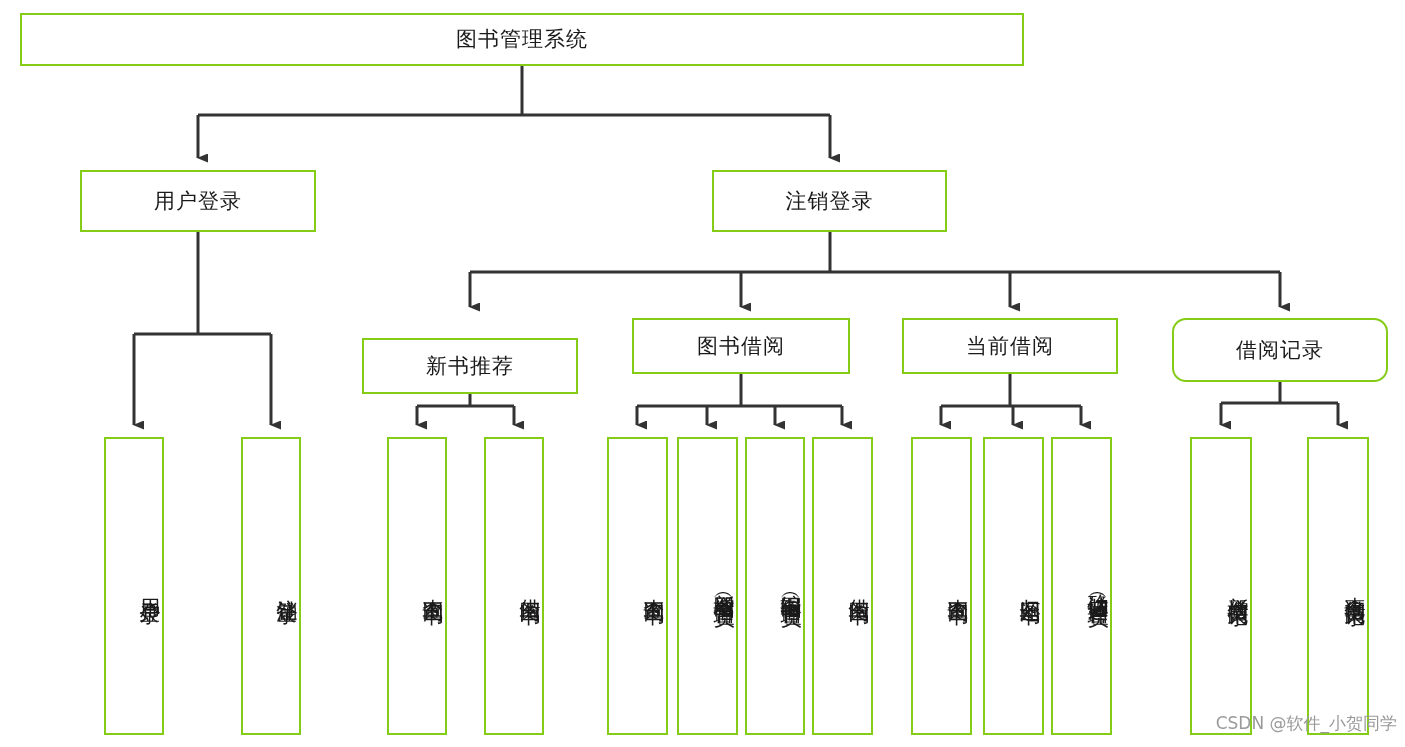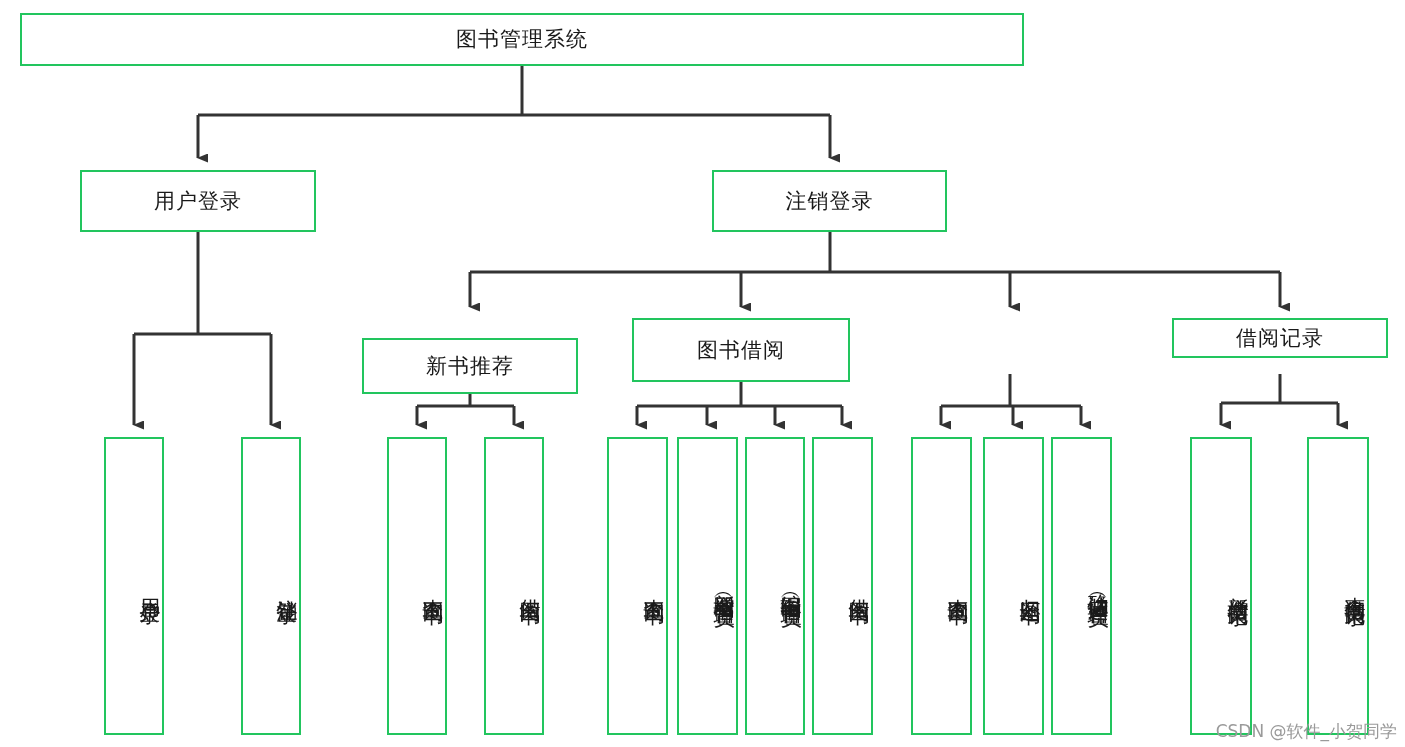--- a/index.html
+++ b/index.html
@@ -21,21 +21,21 @@
   #diagram-svg {
     position: absolute;
     left: 0;
     top: 0;
     width: 1405px;
     height: 747px;
   }
   .node-box {
     position: absolute;
     box-sizing: border-box;
-    border: 2px solid #22c55e;
+    border: 2px solid #84cc16;
     background: #ffffff;
     display: flex;
     align-items: center;
     justify-content: center;
     color: #1a1a1a;
   }
   .node-box.horizontal {
     font-size: 21px;
     letter-spacing: 1px;
   }
@@ -53,21 +53,21 @@
     white-space: nowrap;
     line-height: 1.15;
   }
   .vertical .node-label {
     writing-mode: vertical-rl;
     text-orientation: upright;
   }
   #watermark {
     position: absolute;
     right: 8px;
-    bottom: 4px;
+    bottom: 12px;
     font-size: 17px;
     color: #9a9a9a;
     white-space: nowrap;
     user-select: none;
   }
 </style>
 </head>
 <body>
 
 <div id="diagram-root">
@@ -131,24 +131,27 @@
   <div class="node-box horizontal" style="left:80px; top:170px; width:236px; height:62px;">
     <span class="node-label">用户登录</span>
   </div>
   <div class="node-box horizontal" style="left:712px; top:170px; width:235px; height:62px;">
     <span class="node-label">注销登录</span>
   </div>
 
   <div class="node-box horizontal" style="left:362px; top:318px; width:216px; height:56px;margin-top:20px;">
     <span class="node-label">新书推荐</span>
   </div>
-  <div class="node-box horizontal" style="left:632px; top:318px; width:218px; height:64px;">
+  <div class="node-box horizontal" style="left:632px; top:318px; width:218px; height:56px;">
     <span class="node-label">图书借阅</span>
   </div>
-  <div class="node-box horizontal" style="left:1172px; top:318px; width:216px; height:40px;">
+  <div class="node-box horizontal" style="left:902px; top:318px; width:216px; height:56px;">
+    <span class="node-label">当前借阅</span>
+  </div>
+  <div class="node-box horizontal" style="left:1172px; top:318px; width:216px; height:64px;border-radius:14px;">
     <span class="node-label">借阅记录</span>
   </div>
 
   <div class="node-box vertical" style="left:104px; top:437px; width:60px; height:298px;">
     <span class="node-label">用户登录</span>
   </div>
   <div class="node-box vertical" style="left:241px; top:437px; width:60px; height:298px;">
     <span class="node-label">注销登录</span>
   </div>
   <div class="node-box vertical" style="left:387px; top:437px; width:60px; height:298px;">

